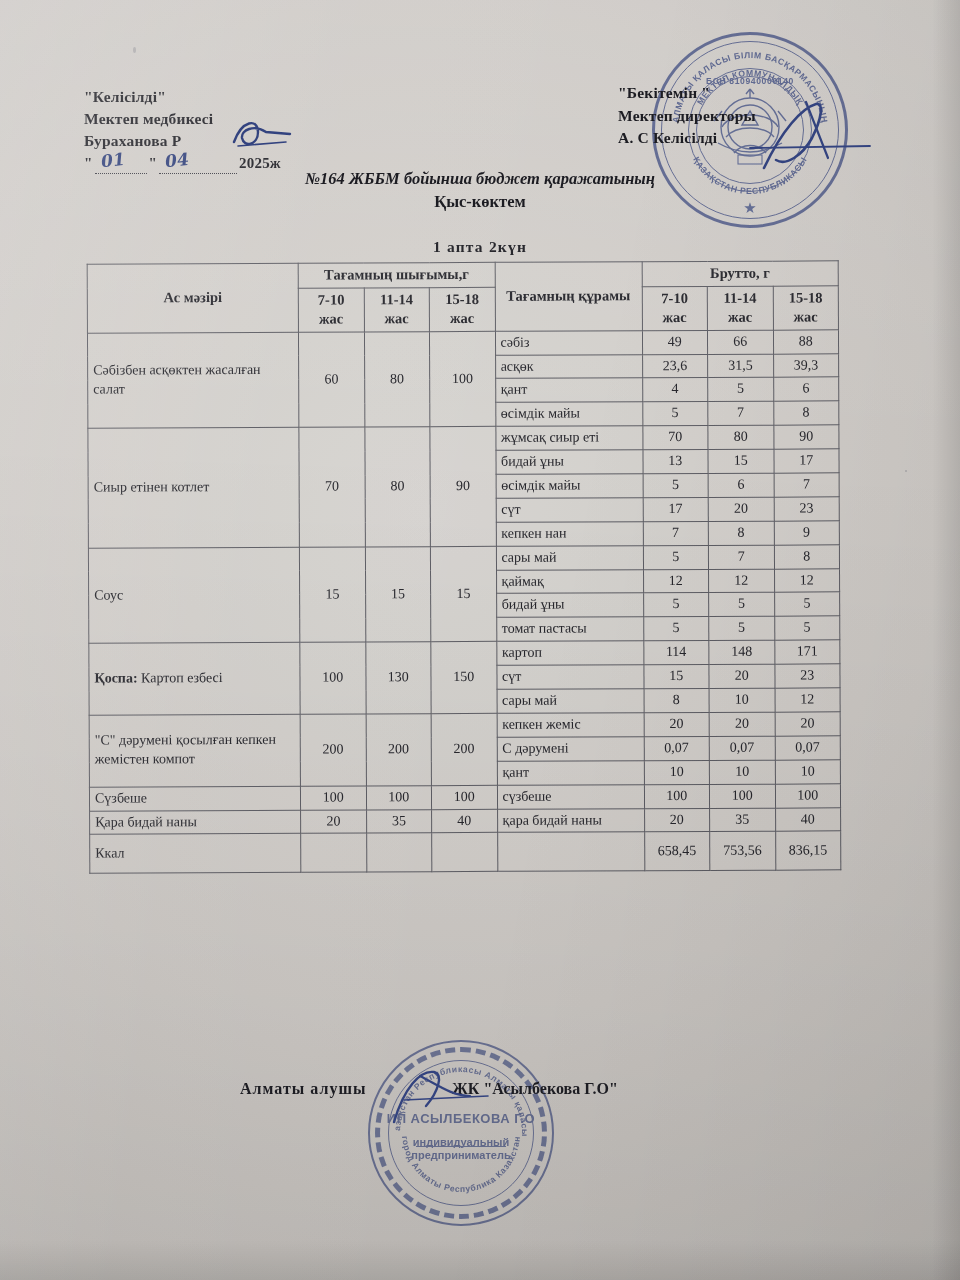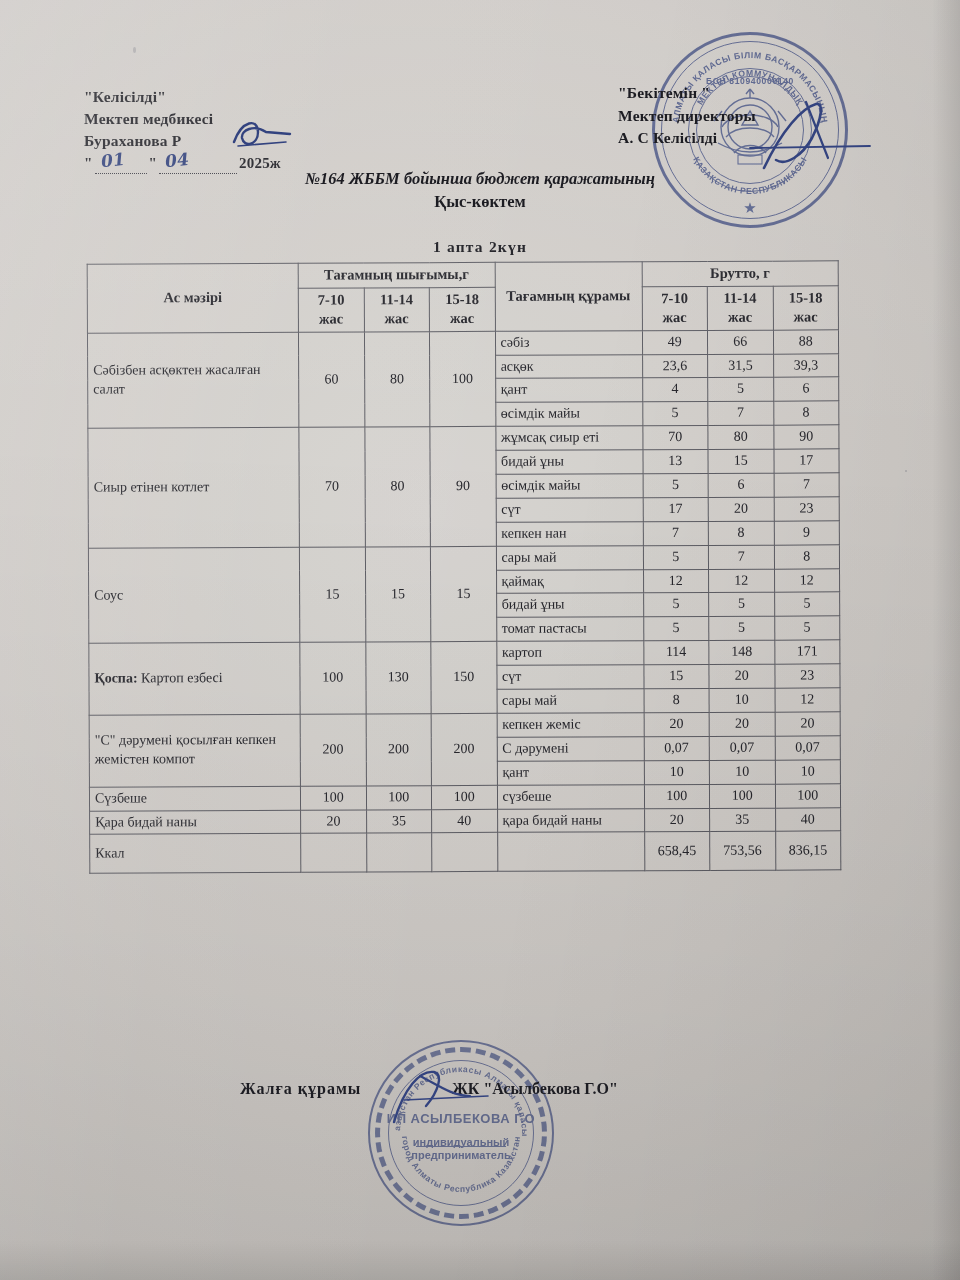--- a/index.html
+++ b/index.html
@@ -551,21 +551,21 @@
             <td class="c-out tall"></td>
             <td class="c-comp tall"></td>
             <td class="c-gross kcalval tall">658,45</td>
             <td class="c-gross kcalval tall">753,56</td>
             <td class="c-gross kcalval tall">836,15</td>
           </tr>
         </tbody>
     </table>
   </div>
 
-  <div class="footer">Жалға  құрамы</div>
+  <div class="footer">Алматы  алушы</div>
   <div class="footer-right">ЖК "Асылбекова Г.О"</div>
 
   <div class="stamp stamp-ip">
     <div class="ring r1"></div>
     <div class="ring r2"></div>
     <div class="ring r3"></div>
     <svg class="arc-text" viewBox="0 0 186 186">
       <defs>
         <path id="ipTop" d="M 32,93 A 61,61 0 0 1 154,93" fill="none"></path>
         <path id="ipBot" d="M 34,93 A 59,59 0 0 0 152,93" fill="none"></path>

